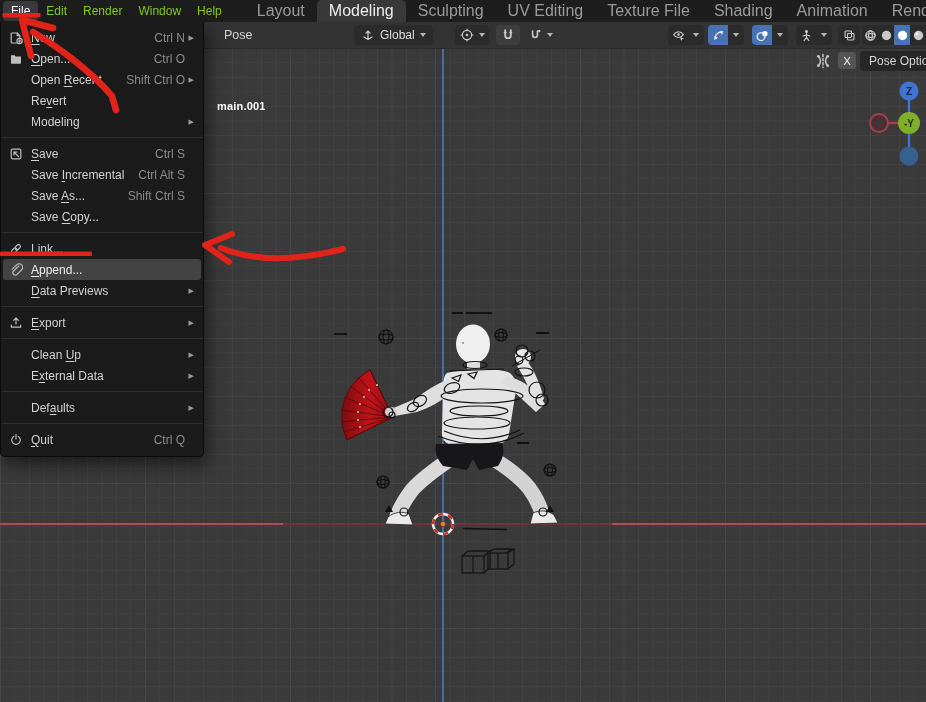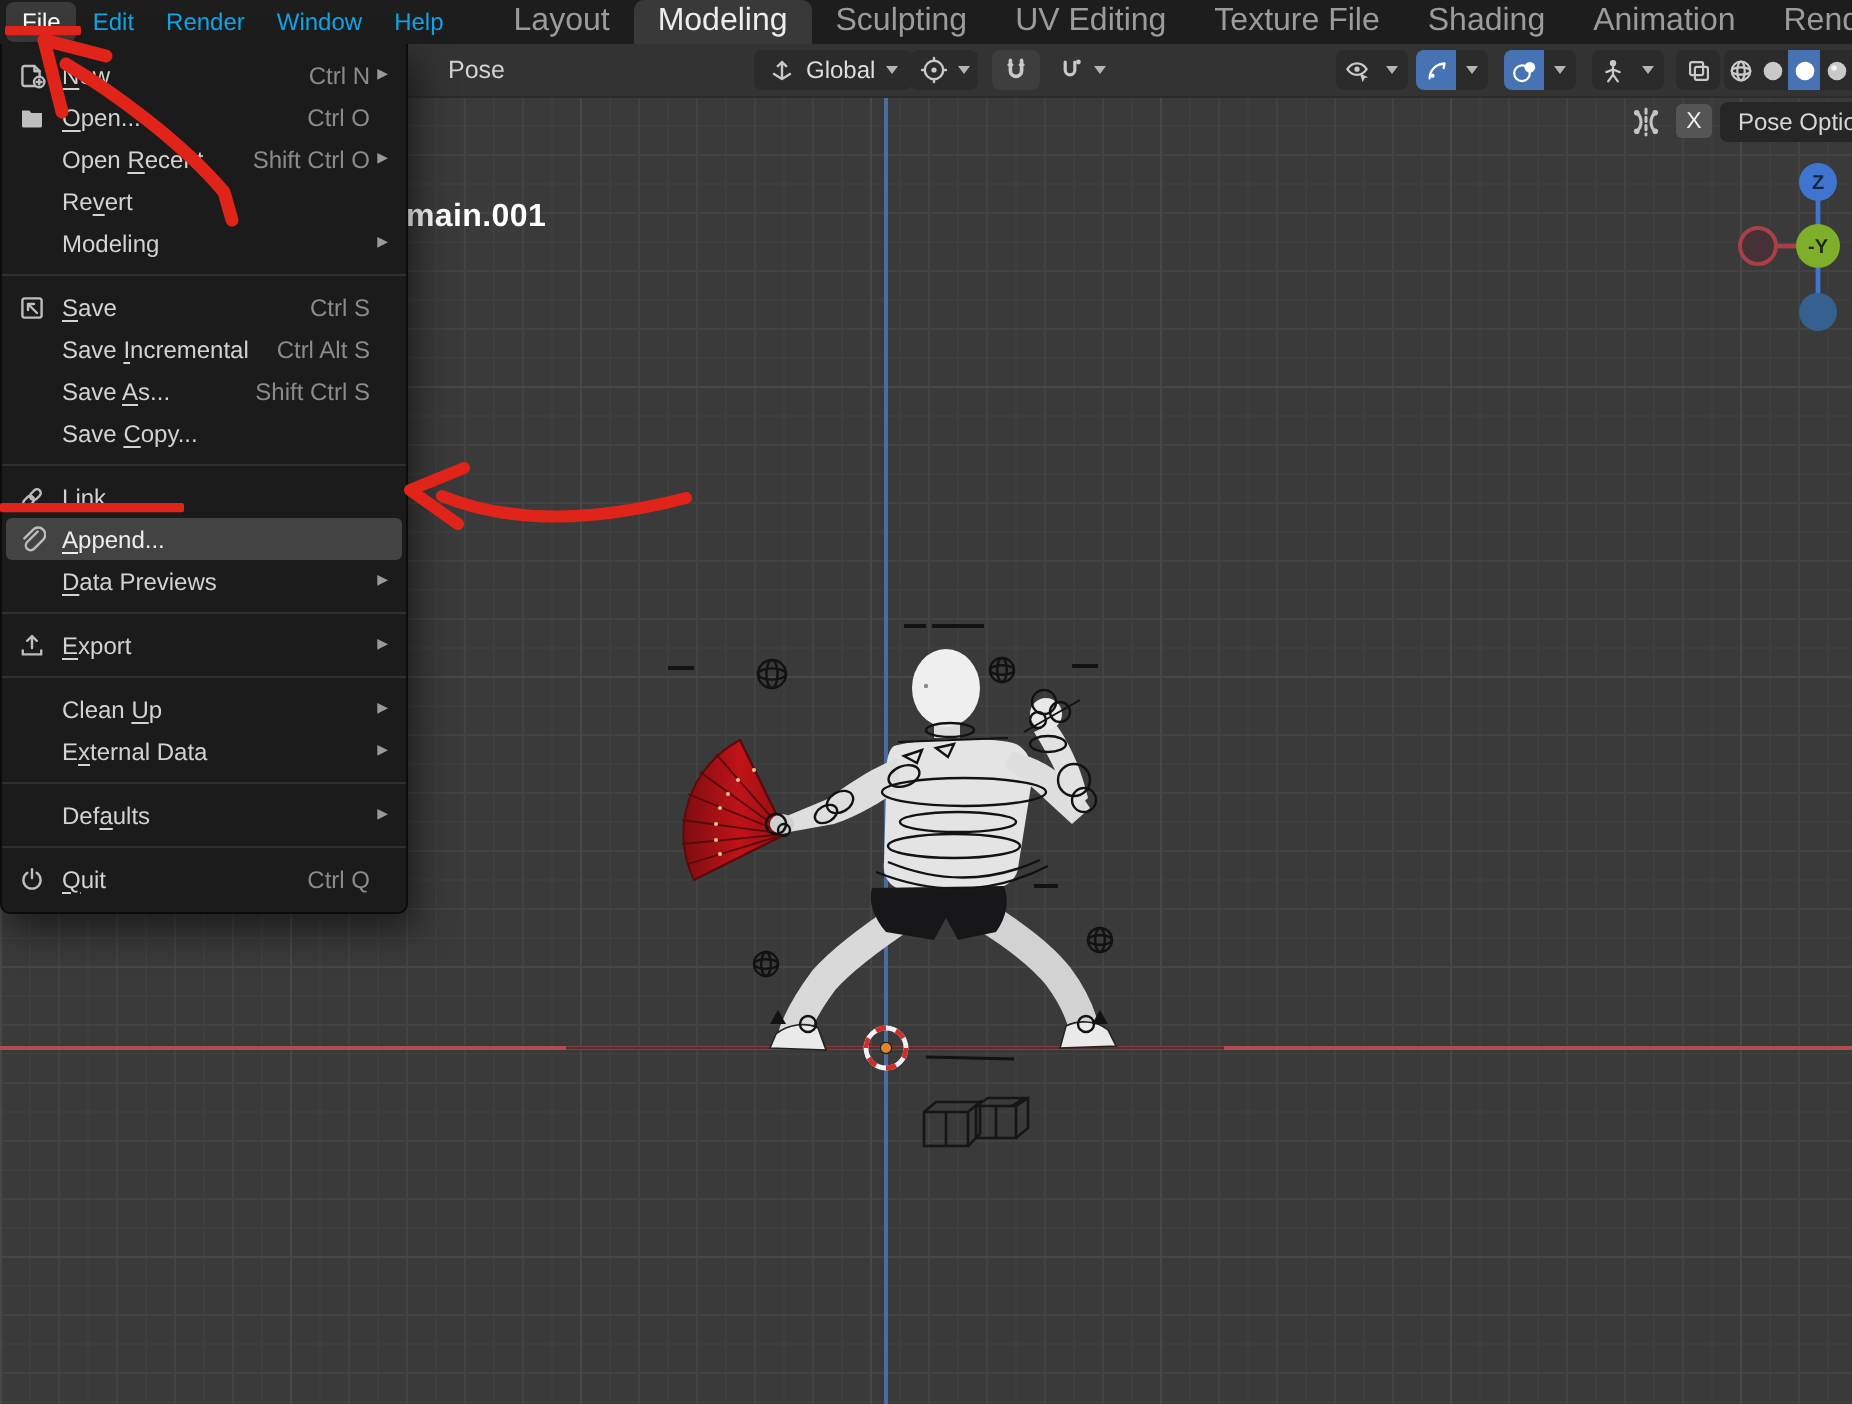--- a/index.html
+++ b/index.html
@@ -16,33 +16,33 @@
     background-image:
       repeating-linear-gradient(to right,#474747 0 1px,transparent 1px 145px),
       repeating-linear-gradient(to bottom,#474747 0 1px,transparent 1px 145px),
       repeating-linear-gradient(to right,#424242 0 1px,transparent 1px 29px),
       repeating-linear-gradient(to bottom,#424242 0 1px,transparent 1px 29px),
       repeating-linear-gradient(to right,#3e3e3e 0 1px,transparent 1px 14.5px),
       repeating-linear-gradient(to bottom,#3e3e3e 0 1px,transparent 1px 14.5px);
   }
   .zline{position:absolute;left:442px;top:0;bottom:0;width:1.5px;background:var(--axisz);}
   .xline{position:absolute;left:0;right:0;top:475px;height:1.5px;background:var(--axisx);}
-  .object-label{position:absolute;left:203px;top:52px;color:#fff;font-size:16px;font-weight:600;letter-spacing:.2px;}
+  .object-label{position:absolute;left:217px;top:52px;color:#fff;font-size:11px;font-weight:600;letter-spacing:.2px;}
   svg.abs{position:absolute;left:0;top:-48px;width:926px;height:702px;}
   
   .toolrow{position:absolute;top:1px;left:0;right:0;height:24px;}
   .mirror-ic{position:absolute;left:814px;top:3px;width:18px;height:18px;color:#c3c3c3;}
   .xbtn{position:absolute;left:838px;top:3px;width:18px;height:17px;background:#555;border-radius:3px;
         color:#f0f0f0;font-size:11.5px;display:flex;align-items:center;justify-content:center;}
   .posebtn{position:absolute;left:860px;top:2px;width:66px;height:20px;background:#262626;border-radius:4px 0 0 4px;
         color:#d6d6d6;font-size:12px;display:flex;align-items:center;padding-left:9px;overflow:hidden;white-space:nowrap;}
   
   .topbar{position:absolute;top:0;left:0;right:0;height:22px;background:#1d1d1d;display:flex;align-items:stretch;z-index:40;}
   .menus{display:flex;padding-left:3px;}
-  .menu-btn{padding:0 8px;font-size:12px;color:#0ea5e9;display:flex;align-items:center;border-radius:4px;margin:1px 0;}
+  .menu-btn{padding:0 8px;font-size:12px;color:#84cc16;display:flex;align-items:center;border-radius:4px;margin:1px 0;}
   .menu-btn.active{background:#3a3a3a;color:#fff;}
   .tabs{display:flex;margin-left:15px;overflow:hidden;flex:1;}
   .tab{padding:0 12px;font-size:16px;color:#9b9b9b;display:flex;align-items:center;border-radius:5px 5px 0 0;white-space:nowrap;}
   .tab.active{background:#393939;color:#ededed;}
   
   .vheader{position:absolute;top:22px;left:0;right:0;height:26px;background:#333;z-index:20;border-bottom:1px solid #2b2b2b;}
   .hmenu{position:absolute;top:0;height:26px;display:flex;align-items:center;color:#d2d2d2;font-size:12.5px;}
   .hbtn{position:absolute;top:3px;height:20px;background:#2b2b2b;border-radius:4px;display:flex;align-items:center;
         color:#ddd;font-size:12px;gap:5px;padding:0 7px;}
   .hbtn .icn{width:14px;height:14px;display:flex;color:#c9c9c9;}
@@ -223,21 +223,21 @@
           </svg></div>
       <div class="xbtn">X</div>
       <div class="posebtn">Pose Optio</div>
     </div>
   </div>
 
   <div class="vheader">
     <div class="hmenu" style="left:195px">t</div>
     <div class="hmenu" style="left:224px">Pose</div>
 
-    <div class="hbtn" style="left:377px">
+    <div class="hbtn" style="left:354px">
       <span class="icn">
           <svg viewBox="0 0 14 14" fill="none" stroke="currentColor" stroke-width="1.2" stroke-linecap="round" stroke-linejoin="round">
             <path d="M7 11.5 V3 M7 3 l-2.1 2.1 M7 3 l2.1 2.1 M7 11.5 L3 9 M7 11.5 L11 9"></path>
           </svg>
         </span>
       <span>Global</span>
       <span class="chev"></span>
     </div>
     <div class="hbtn" style="left:455px;width:24px;padding:0 5px">
       <span class="icn">

